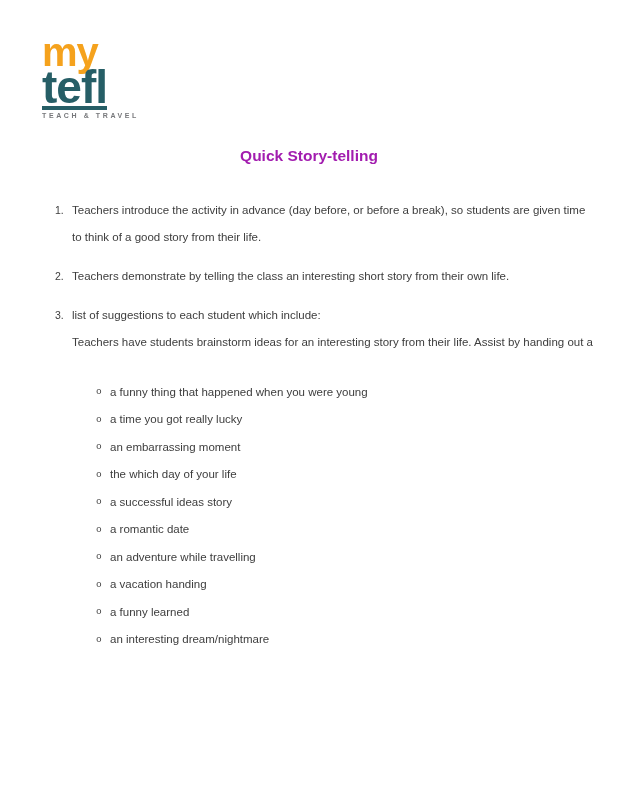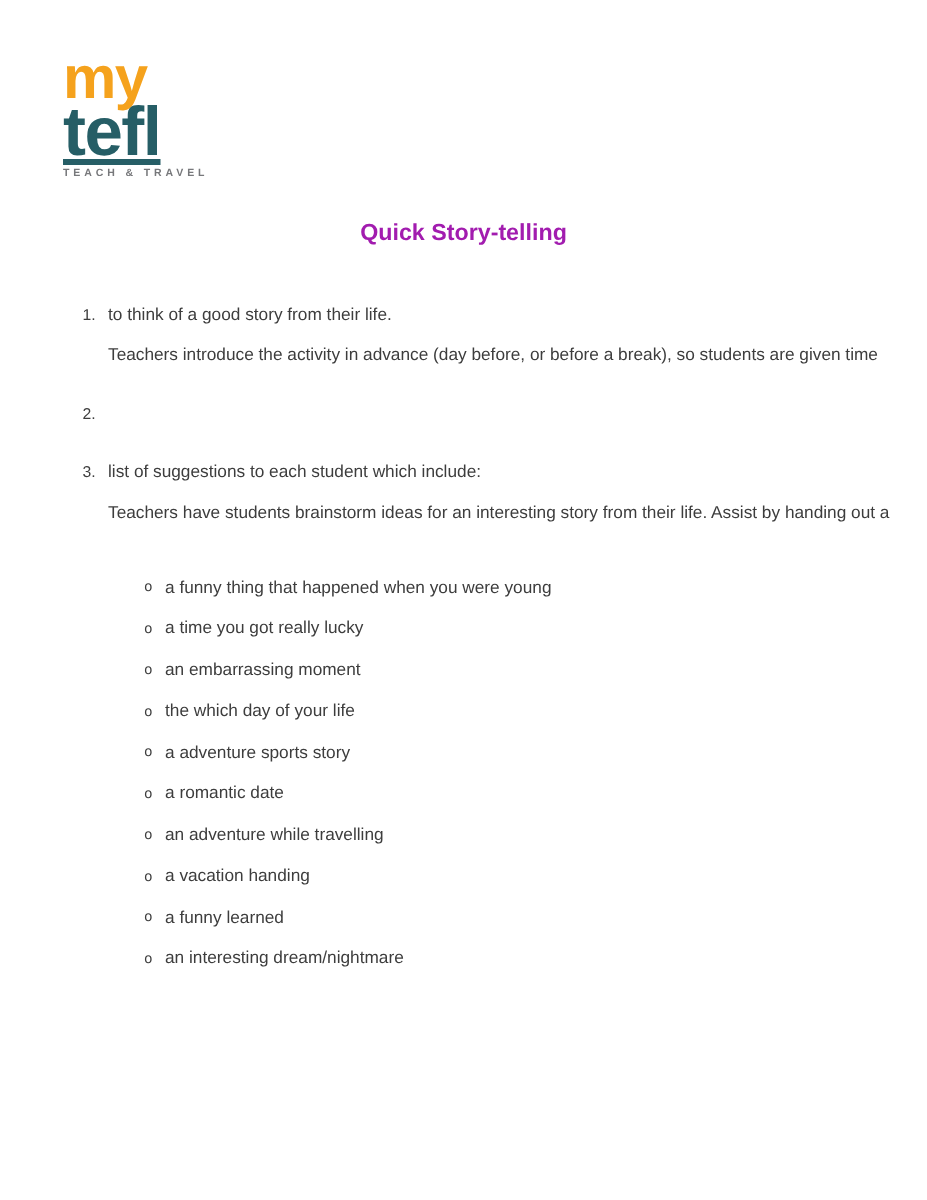--- a/index.html
+++ b/index.html
@@ -105,27 +105,30 @@
     <div class="logo-tagline">TEACH &amp; TRAVEL</div>
   </div>
 
   <div class="doc-title">Quick Story-telling</div>
 
   <div class="olist">
 
     <div class="oitem">
       <div class="onum">1.</div>
       <div class="olines">
+        <div class="oline">Teachers introduce the activity in advance (day before, or before a break), so students are given time</div>
         <div class="oline">to think of a good story from their life.</div>
-        <div class="oline">Teachers introduce the activity in advance (day before, or before a break), so students are given time</div>
       </div>
     </div>
 
     <div class="oitem">
       <div class="onum">2.</div>
+      <div class="olines">
+        <div class="oline">Teachers demonstrate by telling the class an interesting short story from their own life.</div>
+      </div>
     </div>
 
     <div class="oitem">
       <div class="onum">3.</div>
       <div class="olines">
         <div class="oline">list of suggestions to each student which include:</div>
         <div class="oline">Teachers have students brainstorm ideas for an interesting story from their life. Assist by handing out a</div>
       </div>
     </div>
 
@@ -141,21 +144,21 @@
       <div class="sitem">
         <div class="smarker">o</div>
         <div class="stext">an embarrassing moment</div>
       </div>
       <div class="sitem">
         <div class="smarker">o</div>
         <div class="stext">the which day of your life</div>
       </div>
       <div class="sitem">
         <div class="smarker">o</div>
-        <div class="stext">a adventure sports story</div>
+        <div class="stext">a successful ideas story</div>
       </div>
       <div class="sitem">
         <div class="smarker">o</div>
         <div class="stext">a romantic date</div>
       </div>
       <div class="sitem">
         <div class="smarker">o</div>
         <div class="stext">an adventure while travelling</div>
       </div>
       <div class="sitem">

